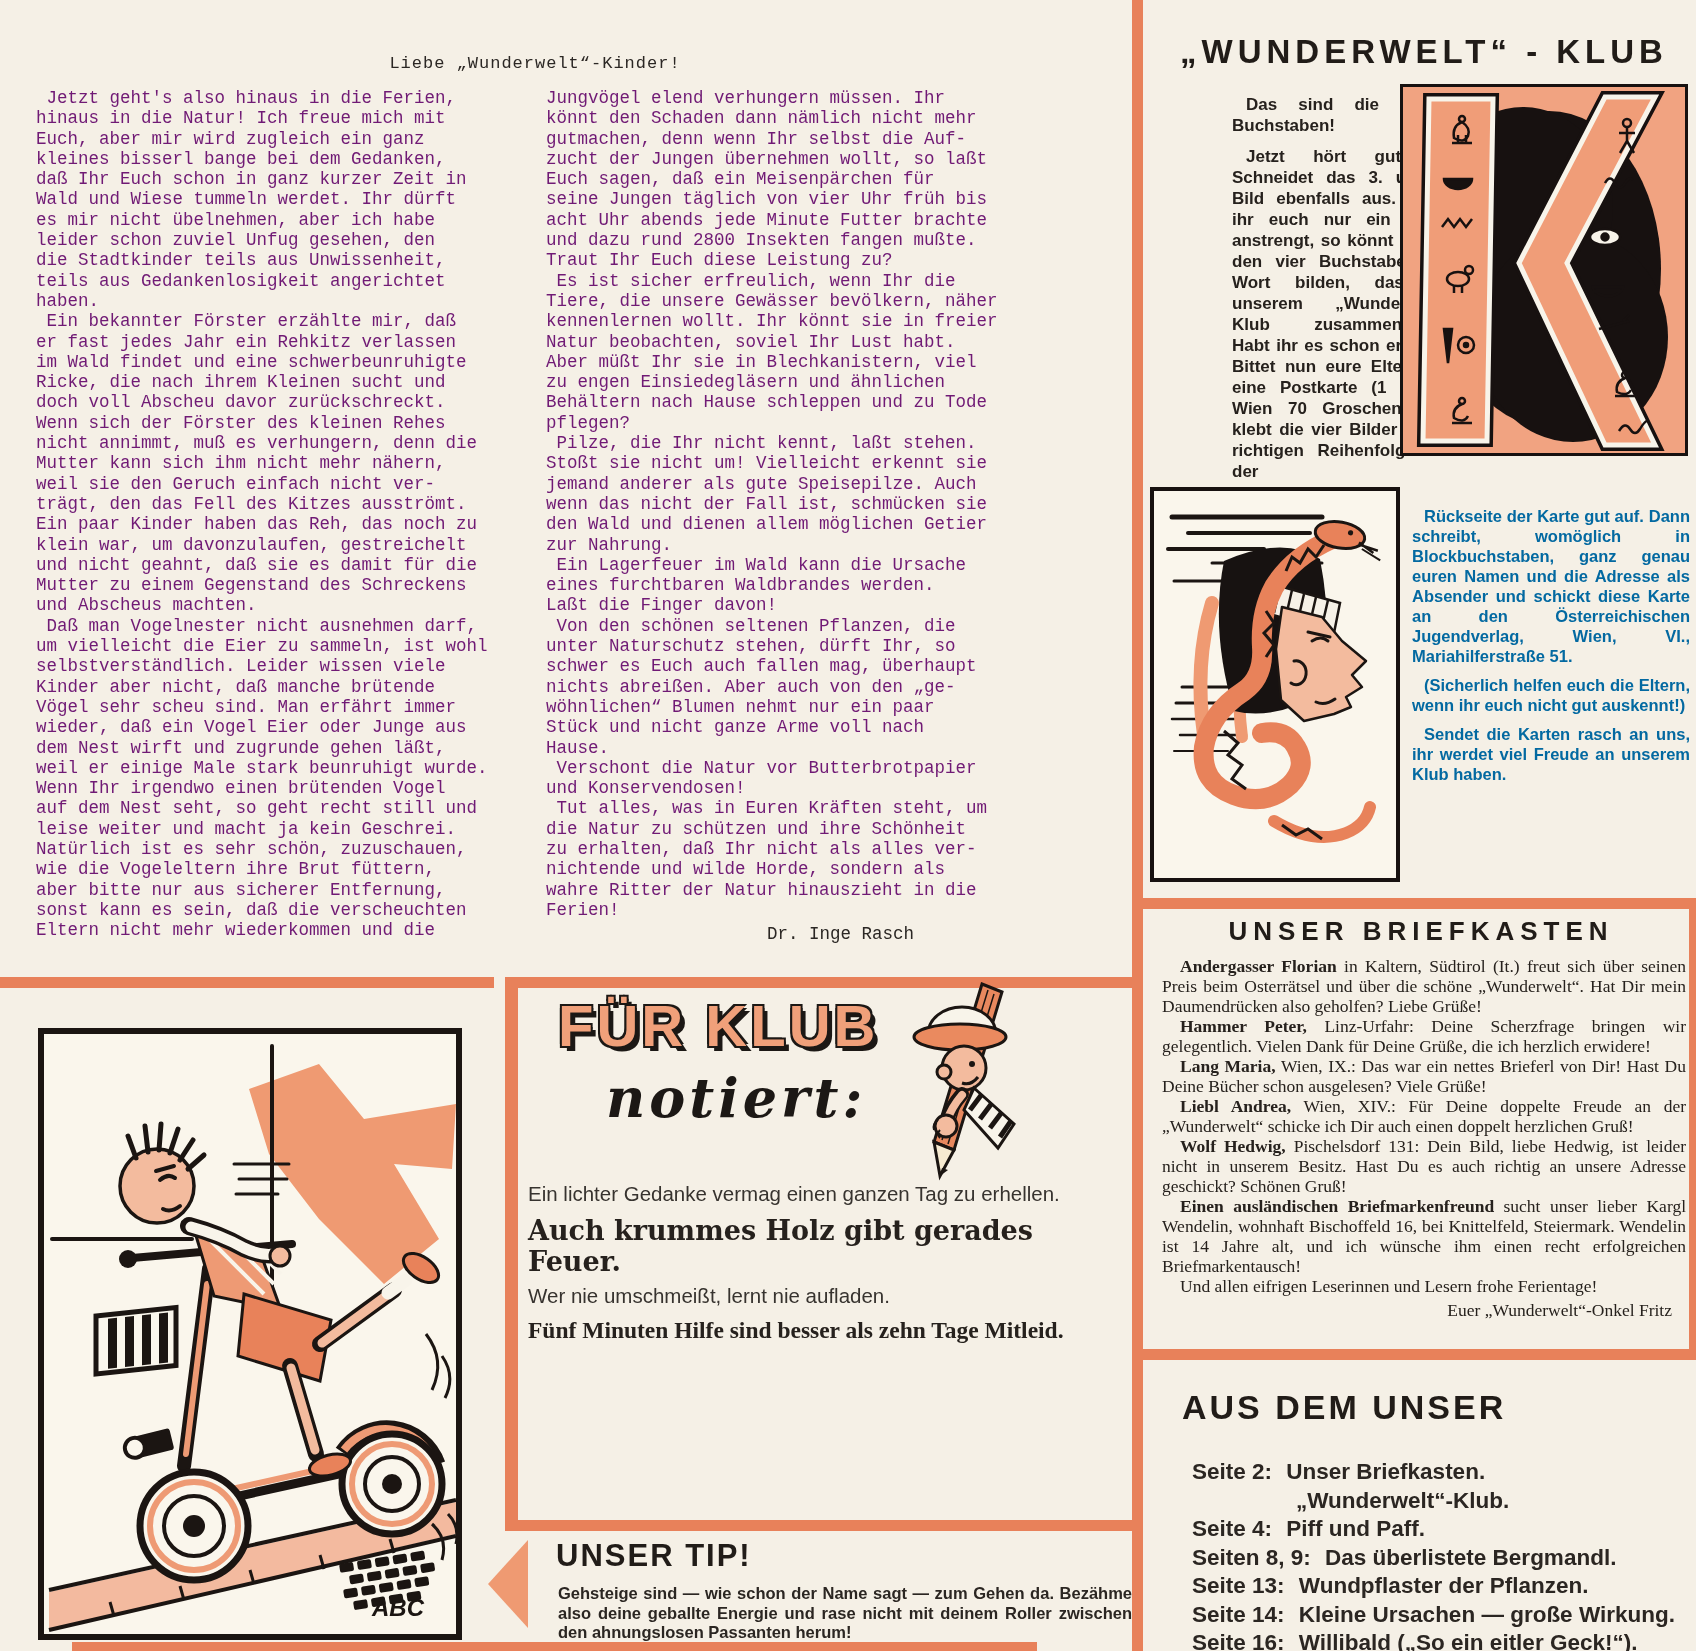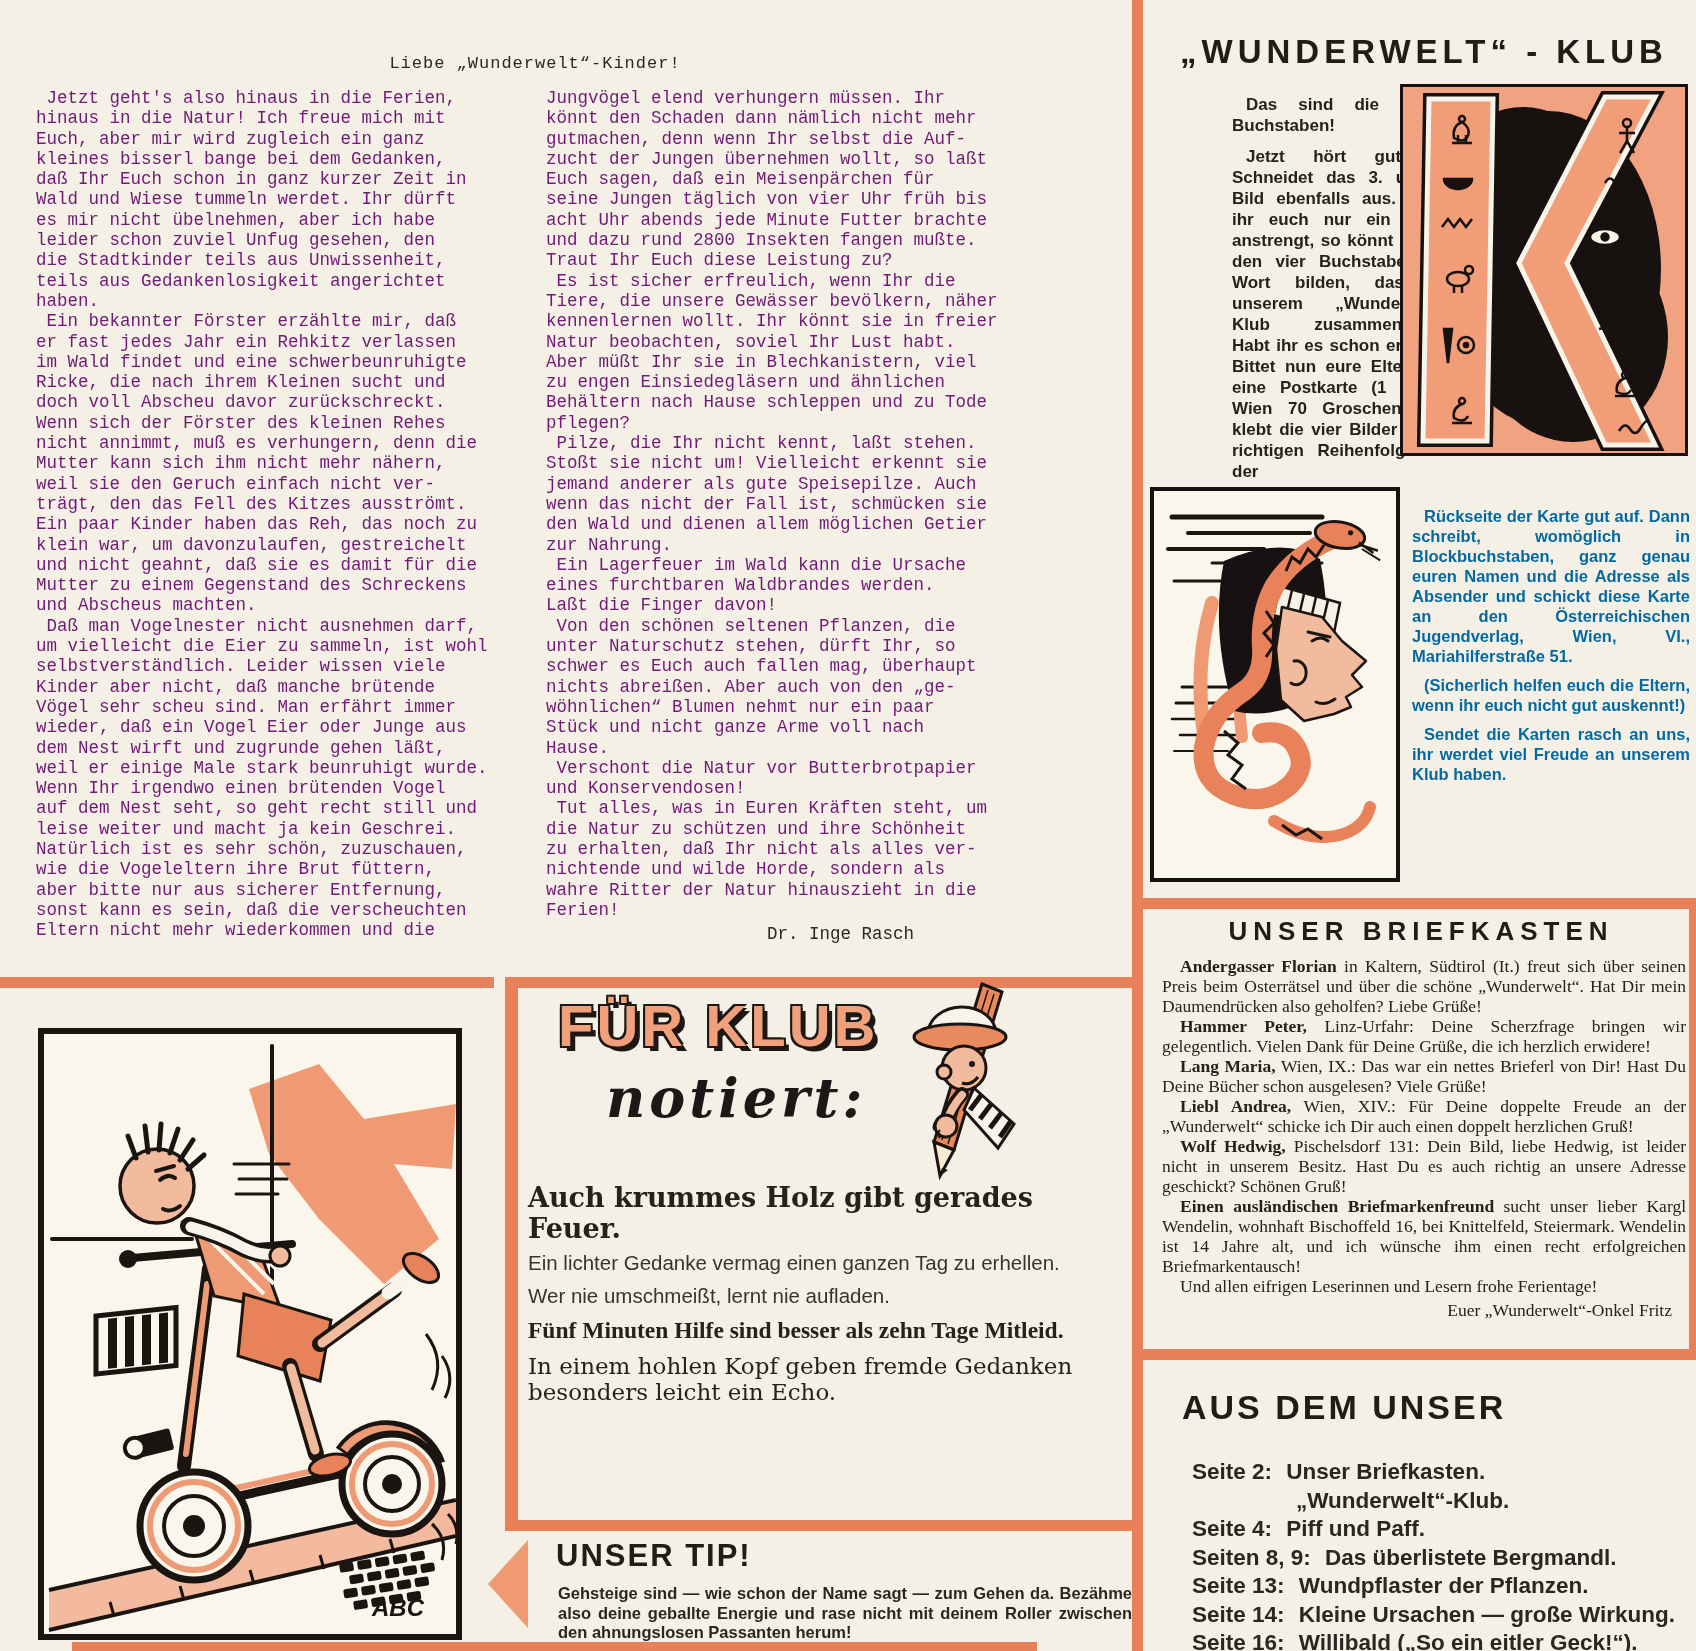--- a/index.html
+++ b/index.html
@@ -427,24 +427,23 @@
           <path d="M92,112 l-12,16 M102,121 l-12,16 M112,130 l-12,16 M121,139 l-11,16"></path>
         </g>
       <path d="M72,112 q-12,14 -16,28" stroke="#1b1512" stroke-width="14" fill="none" stroke-linecap="round"></path>
       <path d="M72,113 q-11,13 -15,26" stroke="#f3bb9e" stroke-width="8" fill="none" stroke-linecap="round"></path>
       <circle cx="56" cy="144" r="11" fill="#f3bb9e" stroke="#1b1512" stroke-width="3"></circle>
       <path d="M48,138 q-6,4 -4,10 M50,148 q-4,4 0,8" stroke="#1b1512" stroke-width="2" fill="none"></path>
     </svg>
   </div>
 
   <div class="abs aphorisms">
+      <div class="aph aph-sans-light">Ein lichter Gedanke vermag einen ganzen Tag zu erhellen.</div>
       <div class="aph aph-serif-bold-lg">Auch krummes Holz gibt gerades Feuer.</div>
-      <div class="aph aph-sans-light">Ein lichter Gedanke vermag einen ganzen Tag zu erhellen.</div>
       <div class="aph aph-sans-light">Wer nie umschmeißt, lernt nie aufladen.</div>
       <div class="aph aph-serif-bold">Fünf Minuten Hilfe sind besser als zehn Tage Mitleid.</div>
-      <div class="aph aph-serif-light">In einem hohlen Kopf geben fremde Gedanken besonders leicht ein Echo.</div>
     </div>
 
   <div class="abs tip-triangle"></div>
   <div class="abs tip-heading">UNSER TIP!</div>
   <div class="abs tip-text">Gehsteige sind — wie schon der Name sagt — zum Gehen da. Bezähme also deine geballte Energie und rase nicht mit deinem Roller zwischen den ahnungslosen Passanten herum!</div>
 
 </div>
 
 </body></html>

